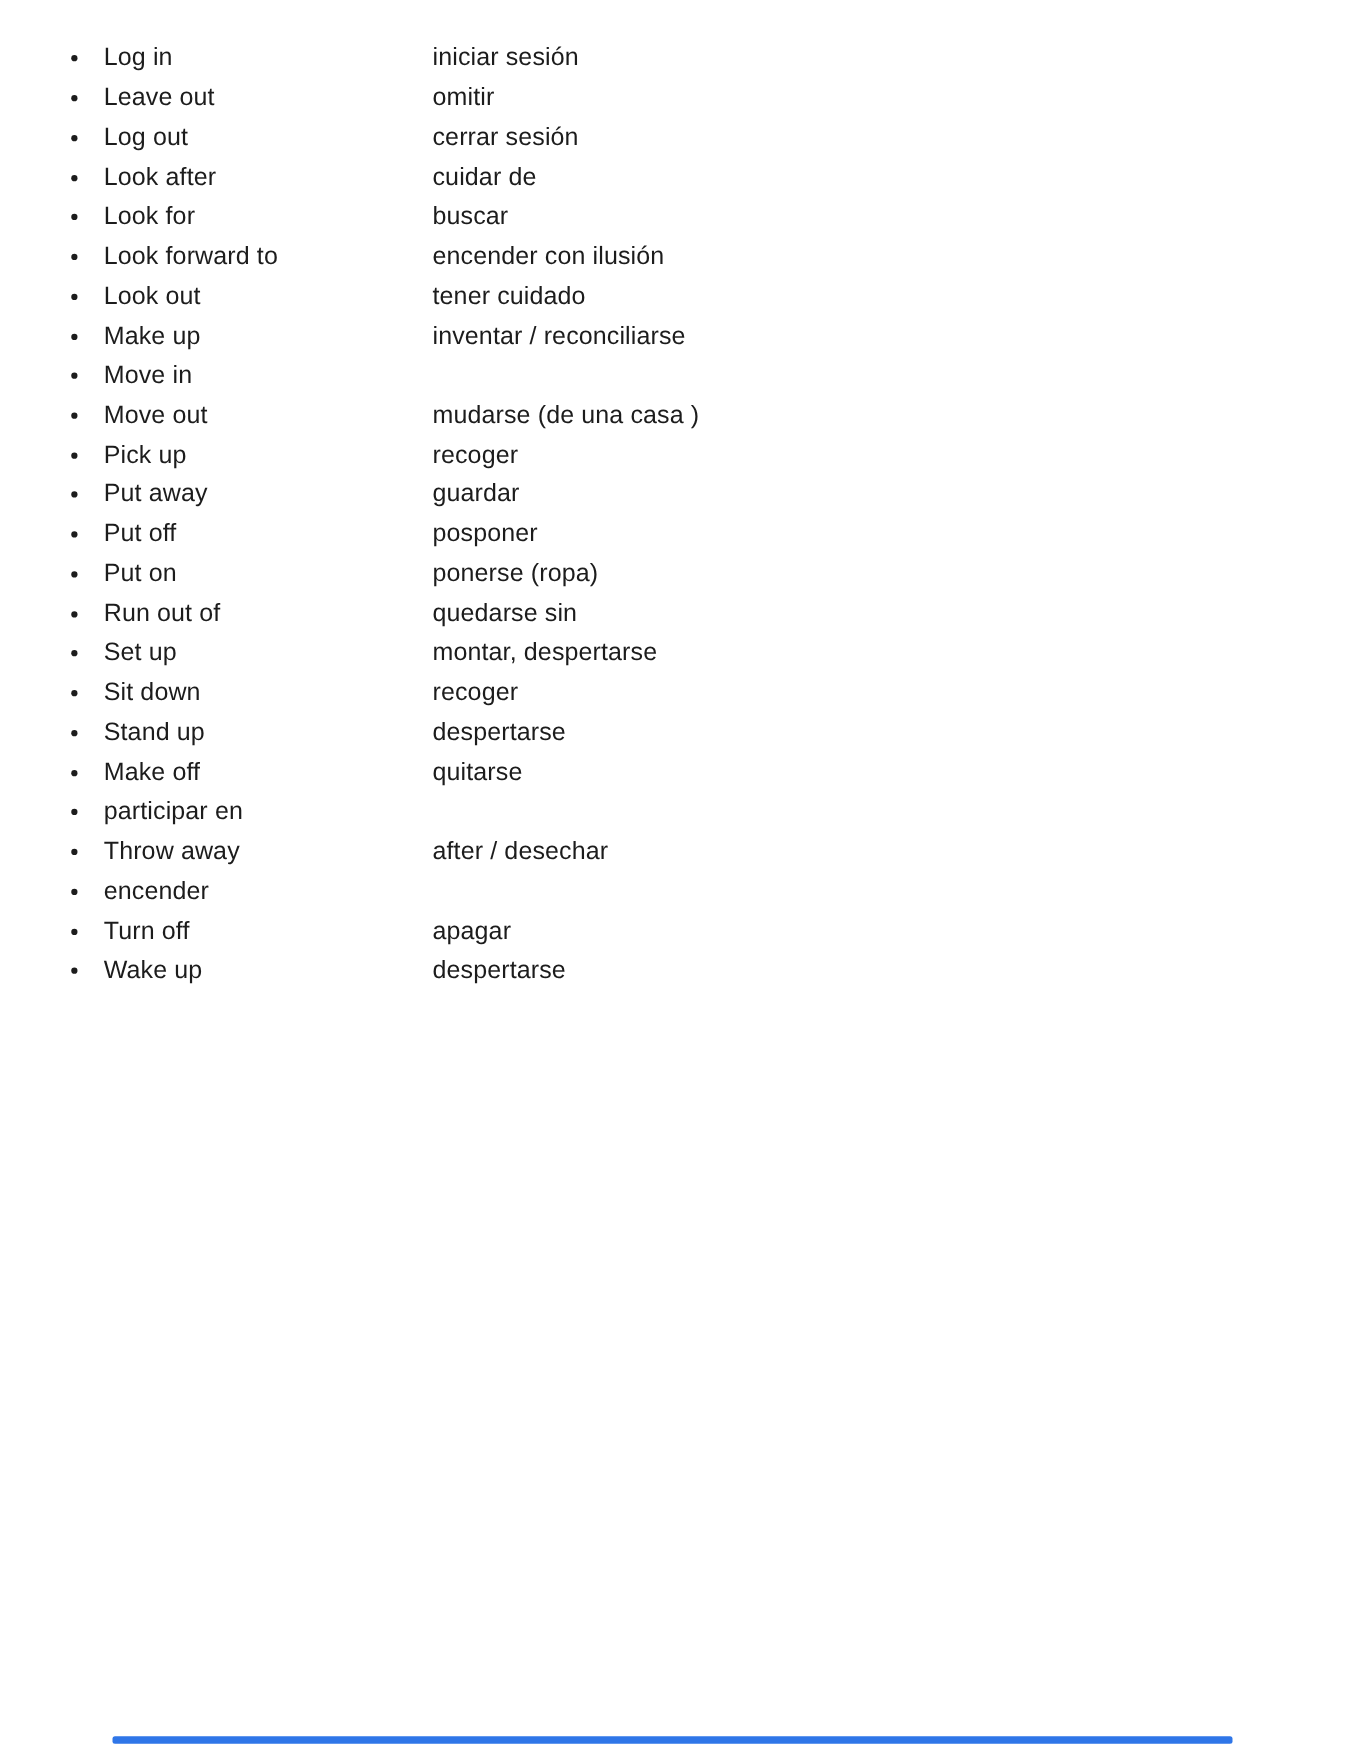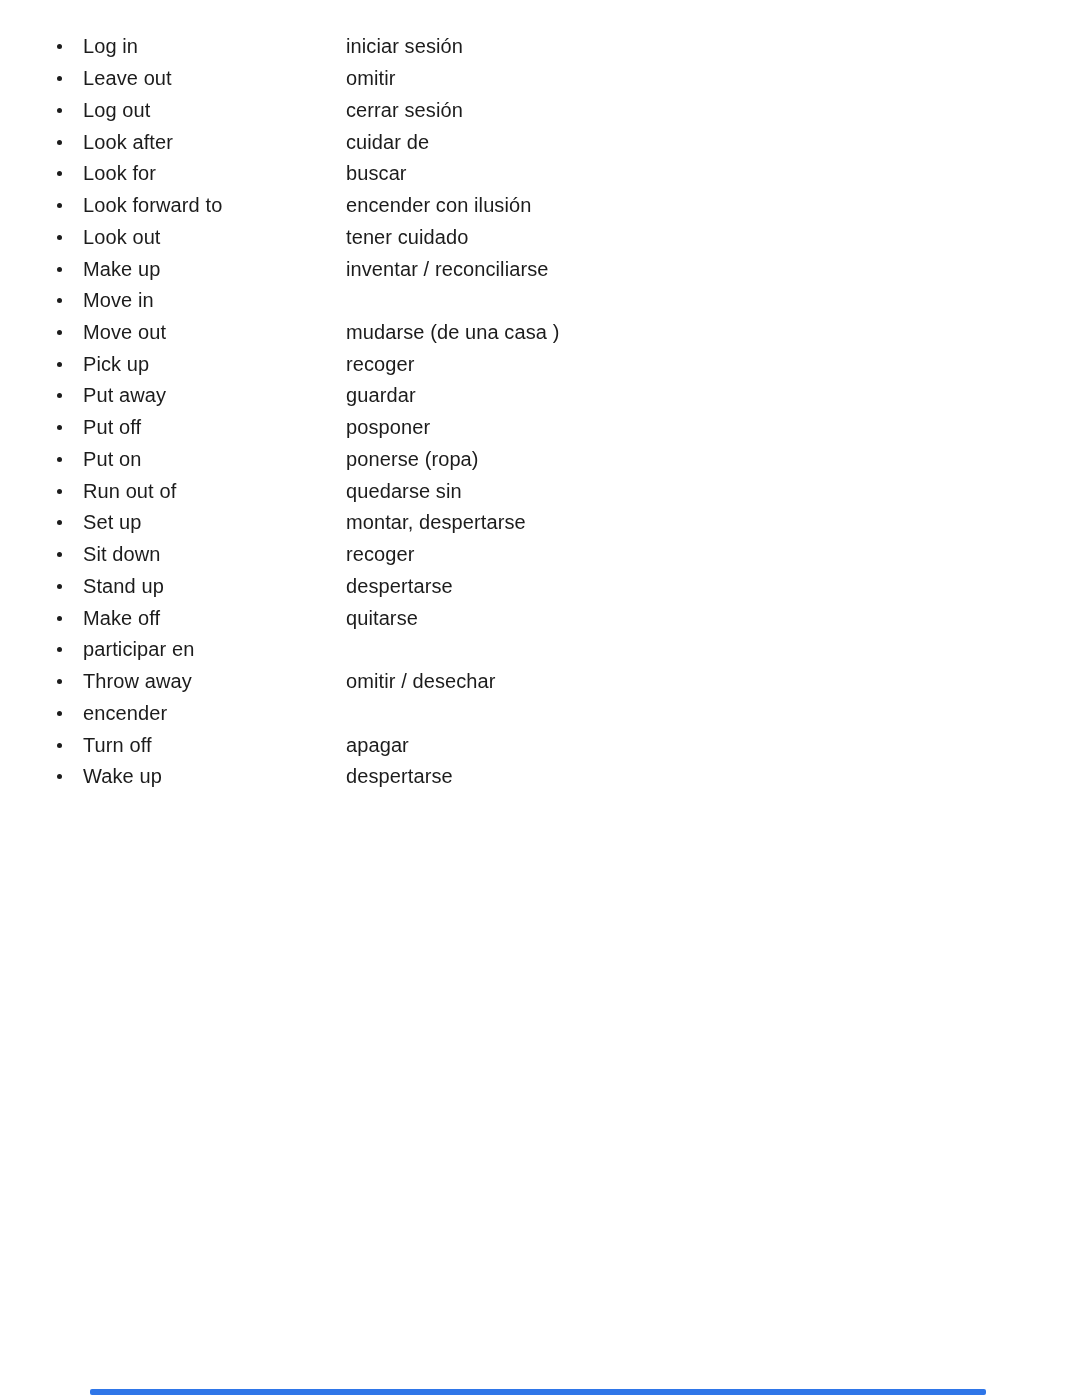--- a/index.html
+++ b/index.html
@@ -177,21 +177,21 @@
   </li>
 
   <li class="row">
     <span class="bullet"></span>
     <span class="es">participar en</span>
   </li>
 
   <li class="row">
     <span class="bullet"></span>
     <span class="en">Throw away</span>
-    <span class="es">omitir / desechar</span>
+    <span class="es">after / desechar</span>
   </li>
 
   <li class="row">
     <span class="bullet"></span>
     <span class="es">encender</span>
   </li>
 
   <li class="row">
     <span class="bullet"></span>
     <span class="en">Turn off</span>

